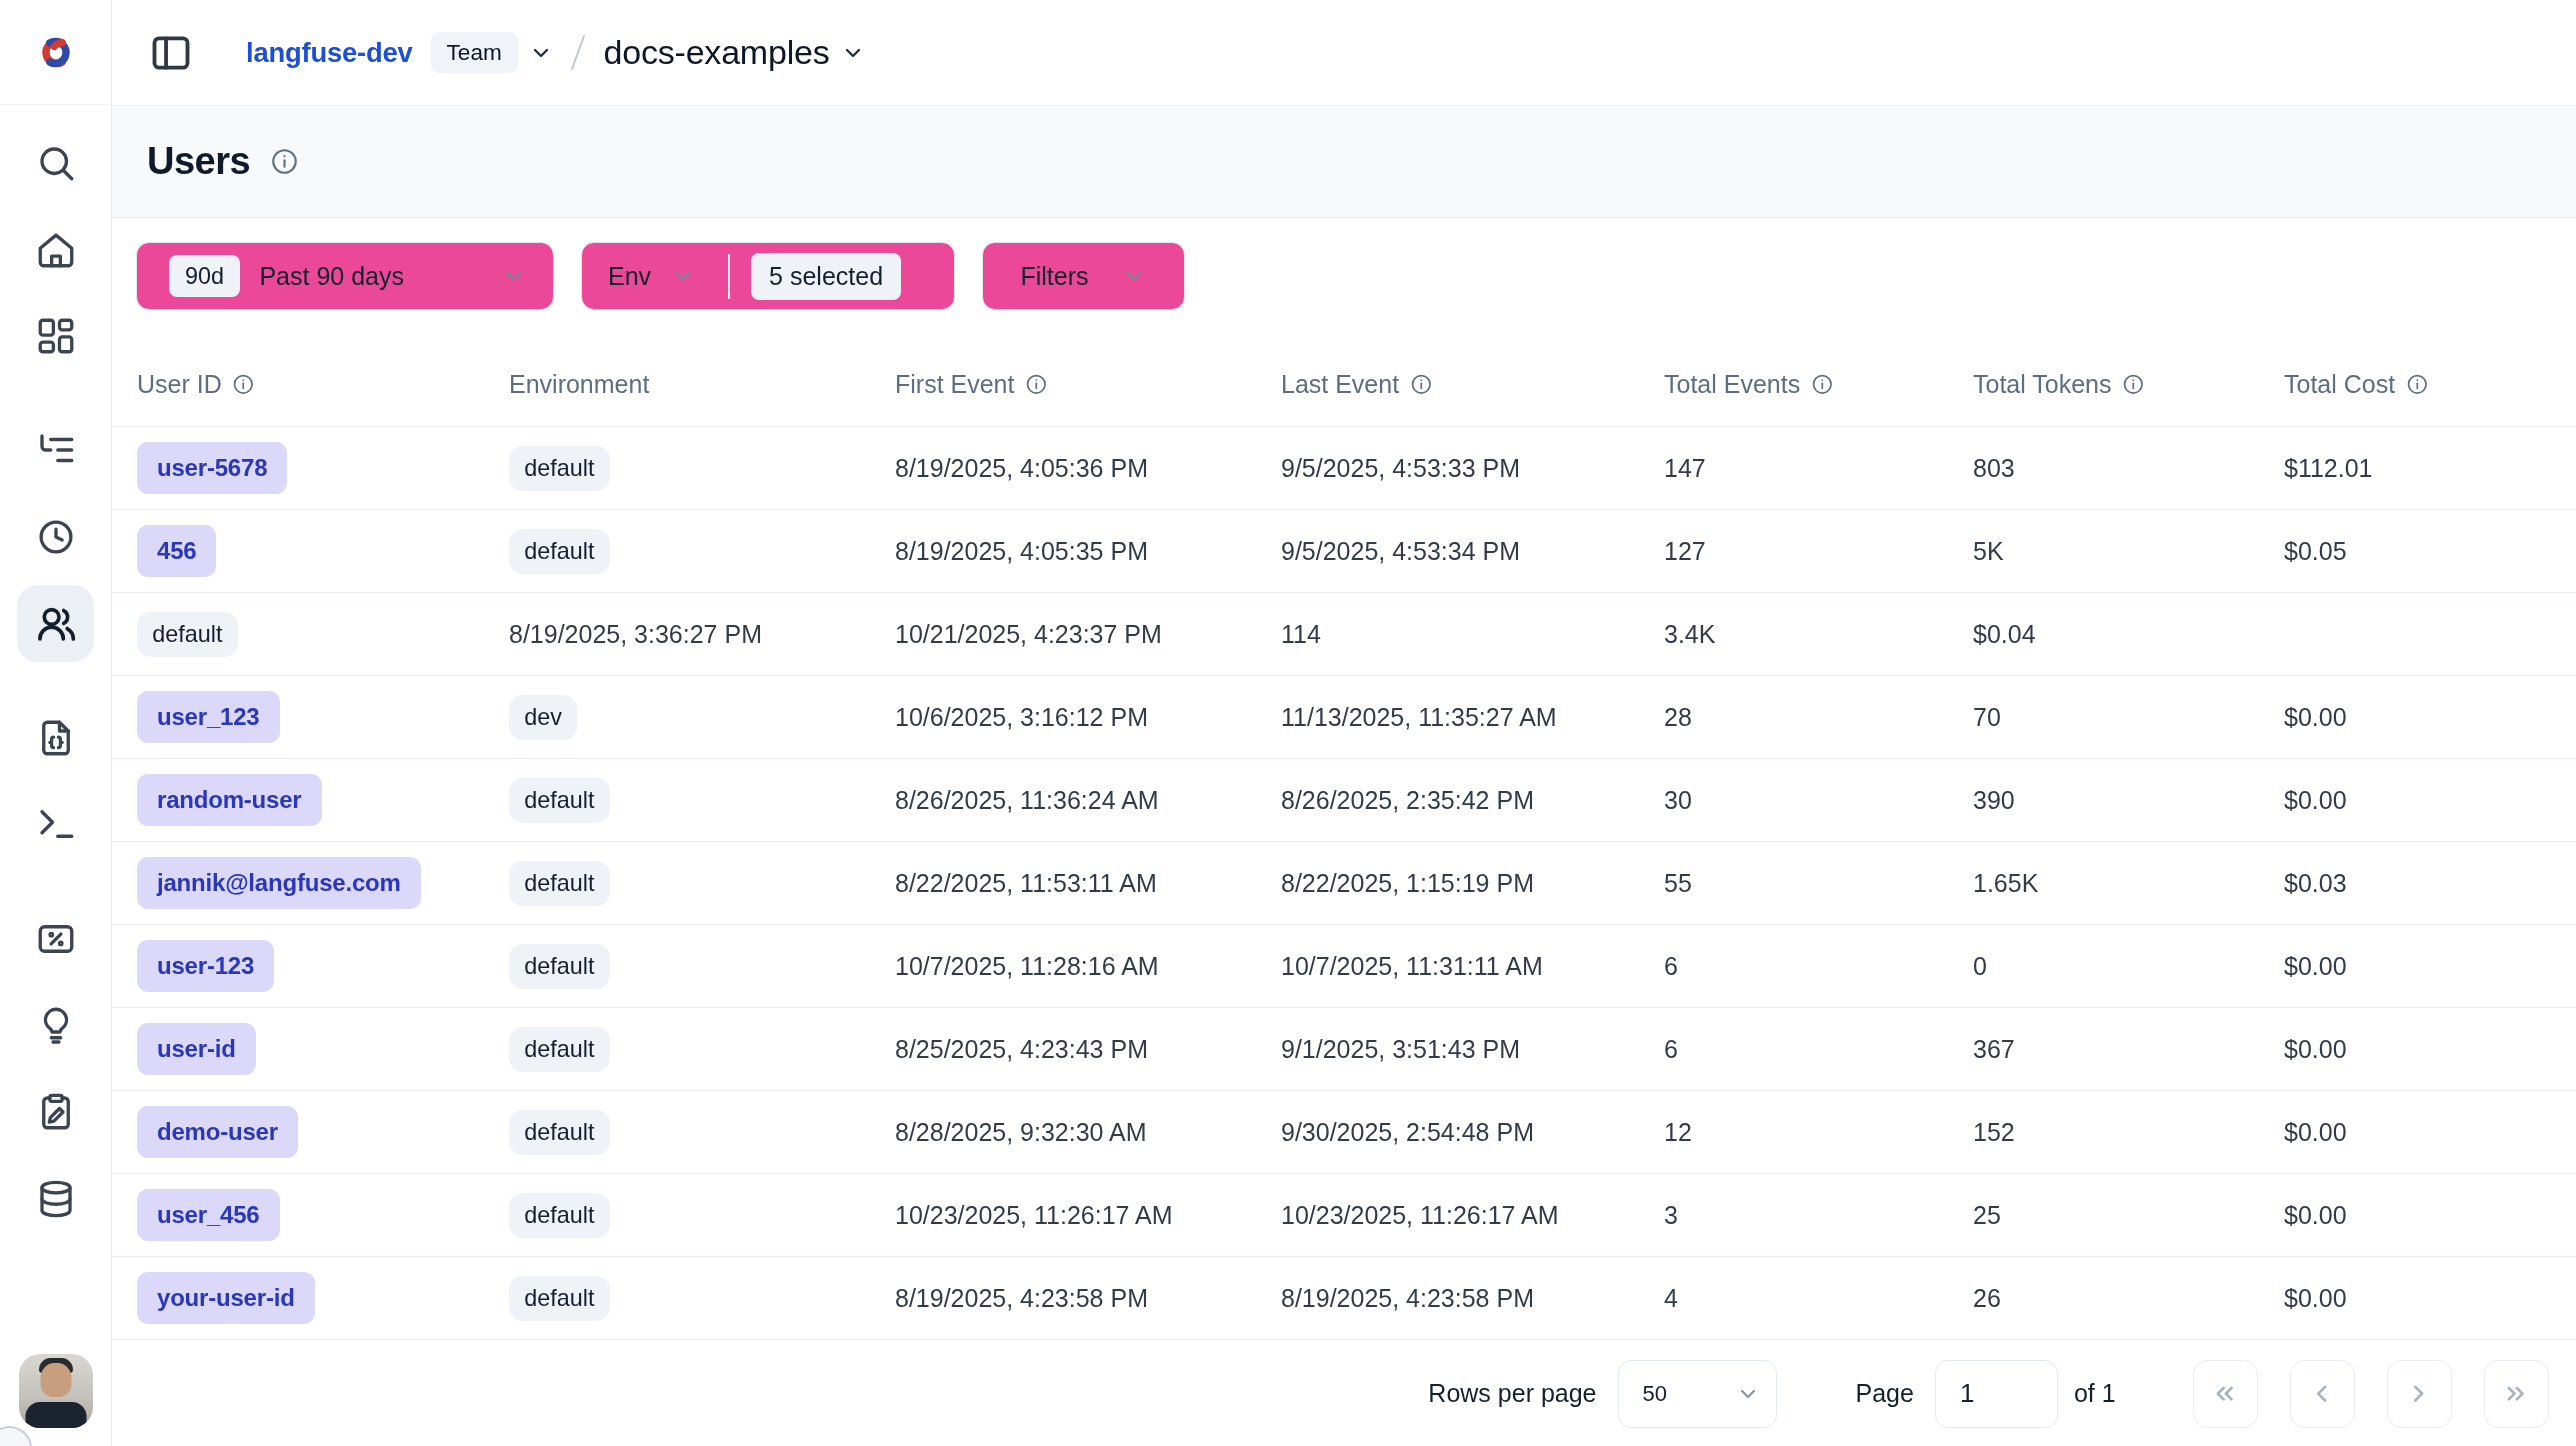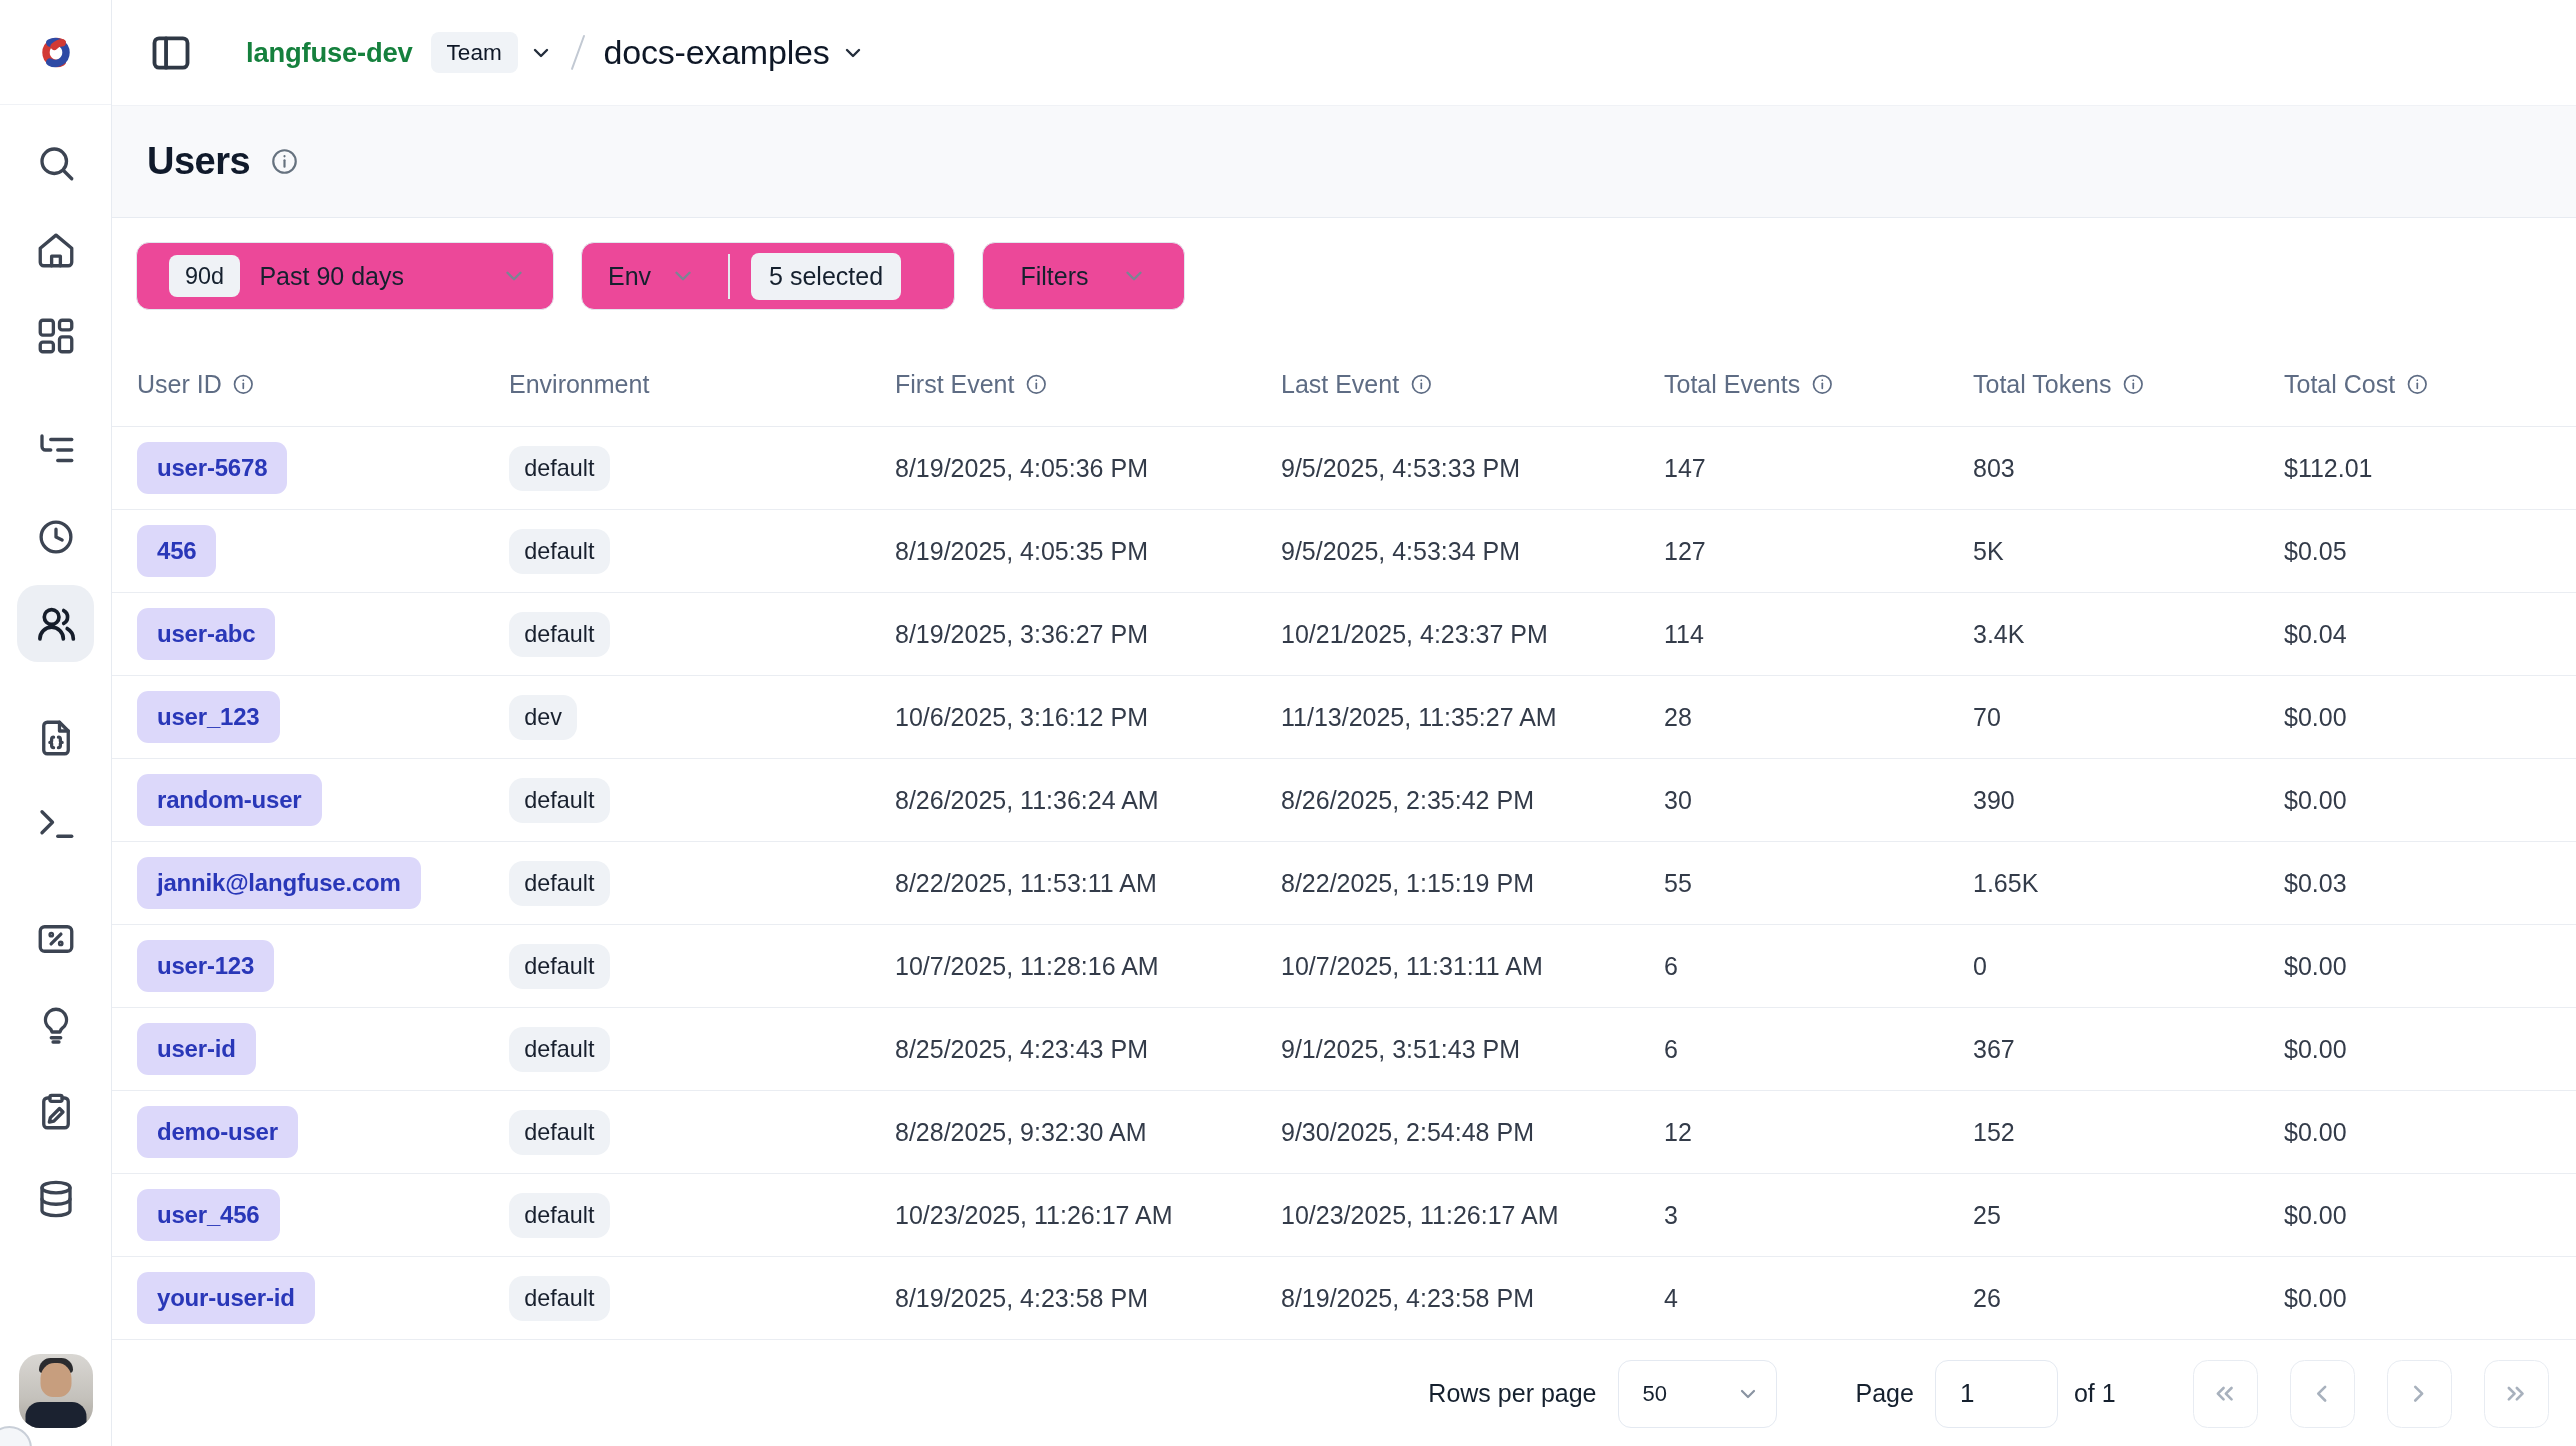--- a/index.html
+++ b/index.html
@@ -26,21 +26,21 @@
   .avatar .hair { position: absolute; left: 50%; top: 4.8px; transform: translateX(-50%); width: 34px; height: 14.5px; background: #2B2B2E; border-radius: 16px 16px 4.8px 4.8px; }
   .avatar .body { position: absolute; left: 50%; bottom: -3.2px; transform: translateX(-50%); width: 61px; height: 29px; background: #1B2230; border-radius: 14.5px 14.5px 0 0; }
   .corner-circle { position: absolute; left: -13px; bottom: -24px; width: 45px; height: 45px; border-radius: 50%; border: 2.4px solid #C9CFD8; background: #F4F6F9; }
 
   
   .main { flex: 1 1 auto; min-width: 0; display: flex; flex-direction: column; }
 
   .topbar { height: 105px; flex: 0 0 105px; display: flex; align-items: center; padding-left: 35px; }
   .panel-toggle { width: 47px; height: 47px; display: flex; align-items: center; justify-content: center; margin-right: 52px; cursor: pointer; border-radius: 9.7px; }
   .panel-toggle svg { width: 44px; height: 44px; stroke: #2F3845; stroke-width: 2.1; }
-  .org-name { font-size: 27.4px; font-weight: 700; color: #15803d; letter-spacing: -0.2px; }
+  .org-name { font-size: 27.4px; font-weight: 700; color: #1d4ed8; letter-spacing: -0.2px; }
   .team-badge { margin-left: 18px; background: #F0F3F7; color: #0E1726; font-size: 22.6px; padding: 7.3px 16px; border-radius: 8px; }
   .crumb-chevron { margin-left: 11.3px; width: 24px; height: 24px; stroke: #242E3C; stroke-width: 2.4; cursor: pointer; }
   .slash { width: 2.4px; height: 37px; background: #C2C9D3; border-radius: 1.6px; transform: rotate(20deg); margin: 0 24px; }
   .project-name { font-size: 34px; font-weight: 400; color: #0E1726; letter-spacing: -0.2px; }
 
   .title-band { height: 113px; flex: 0 0 113px; background: #F8F9FB; border-top: 1.6px solid #F0F2F6; border-bottom: 1.6px solid #E7EBF1; display: flex; align-items: center; padding-left: 35px; }
   .page-title { font-size: 38px; font-weight: 700; color: #101A2B; letter-spacing: -0.5px; }
   .title-band .info-icon { margin-left: 19.4px; }
   .info-icon { width: 29px; height: 29px; stroke: #66727F; stroke-width: 1.8; cursor: pointer; }
 
@@ -313,21 +313,20 @@
         <div class="grid trow">
           <div class="td"><span class="user-badge">456</span></div>
           <div class="td"><span class="env-badge">default</span></div>
           <div class="td">8/19/2025, 4:05:35 PM</div>
           <div class="td">9/5/2025, 4:53:34 PM</div>
           <div class="td">127</div>
           <div class="td">5K</div>
           <div class="td">$0.05</div>
         </div>
         <div class="grid trow">
-          <div class="td"><span class="user-badge">user-abc</span></div>
           <div class="td"><span class="env-badge">default</span></div>
           <div class="td">8/19/2025, 3:36:27 PM</div>
           <div class="td">10/21/2025, 4:23:37 PM</div>
           <div class="td">114</div>
           <div class="td">3.4K</div>
           <div class="td">$0.04</div>
         </div>
         <div class="grid trow">
           <div class="td"><span class="user-badge">user_123</span></div>
           <div class="td"><span class="env-badge">dev</span></div>

